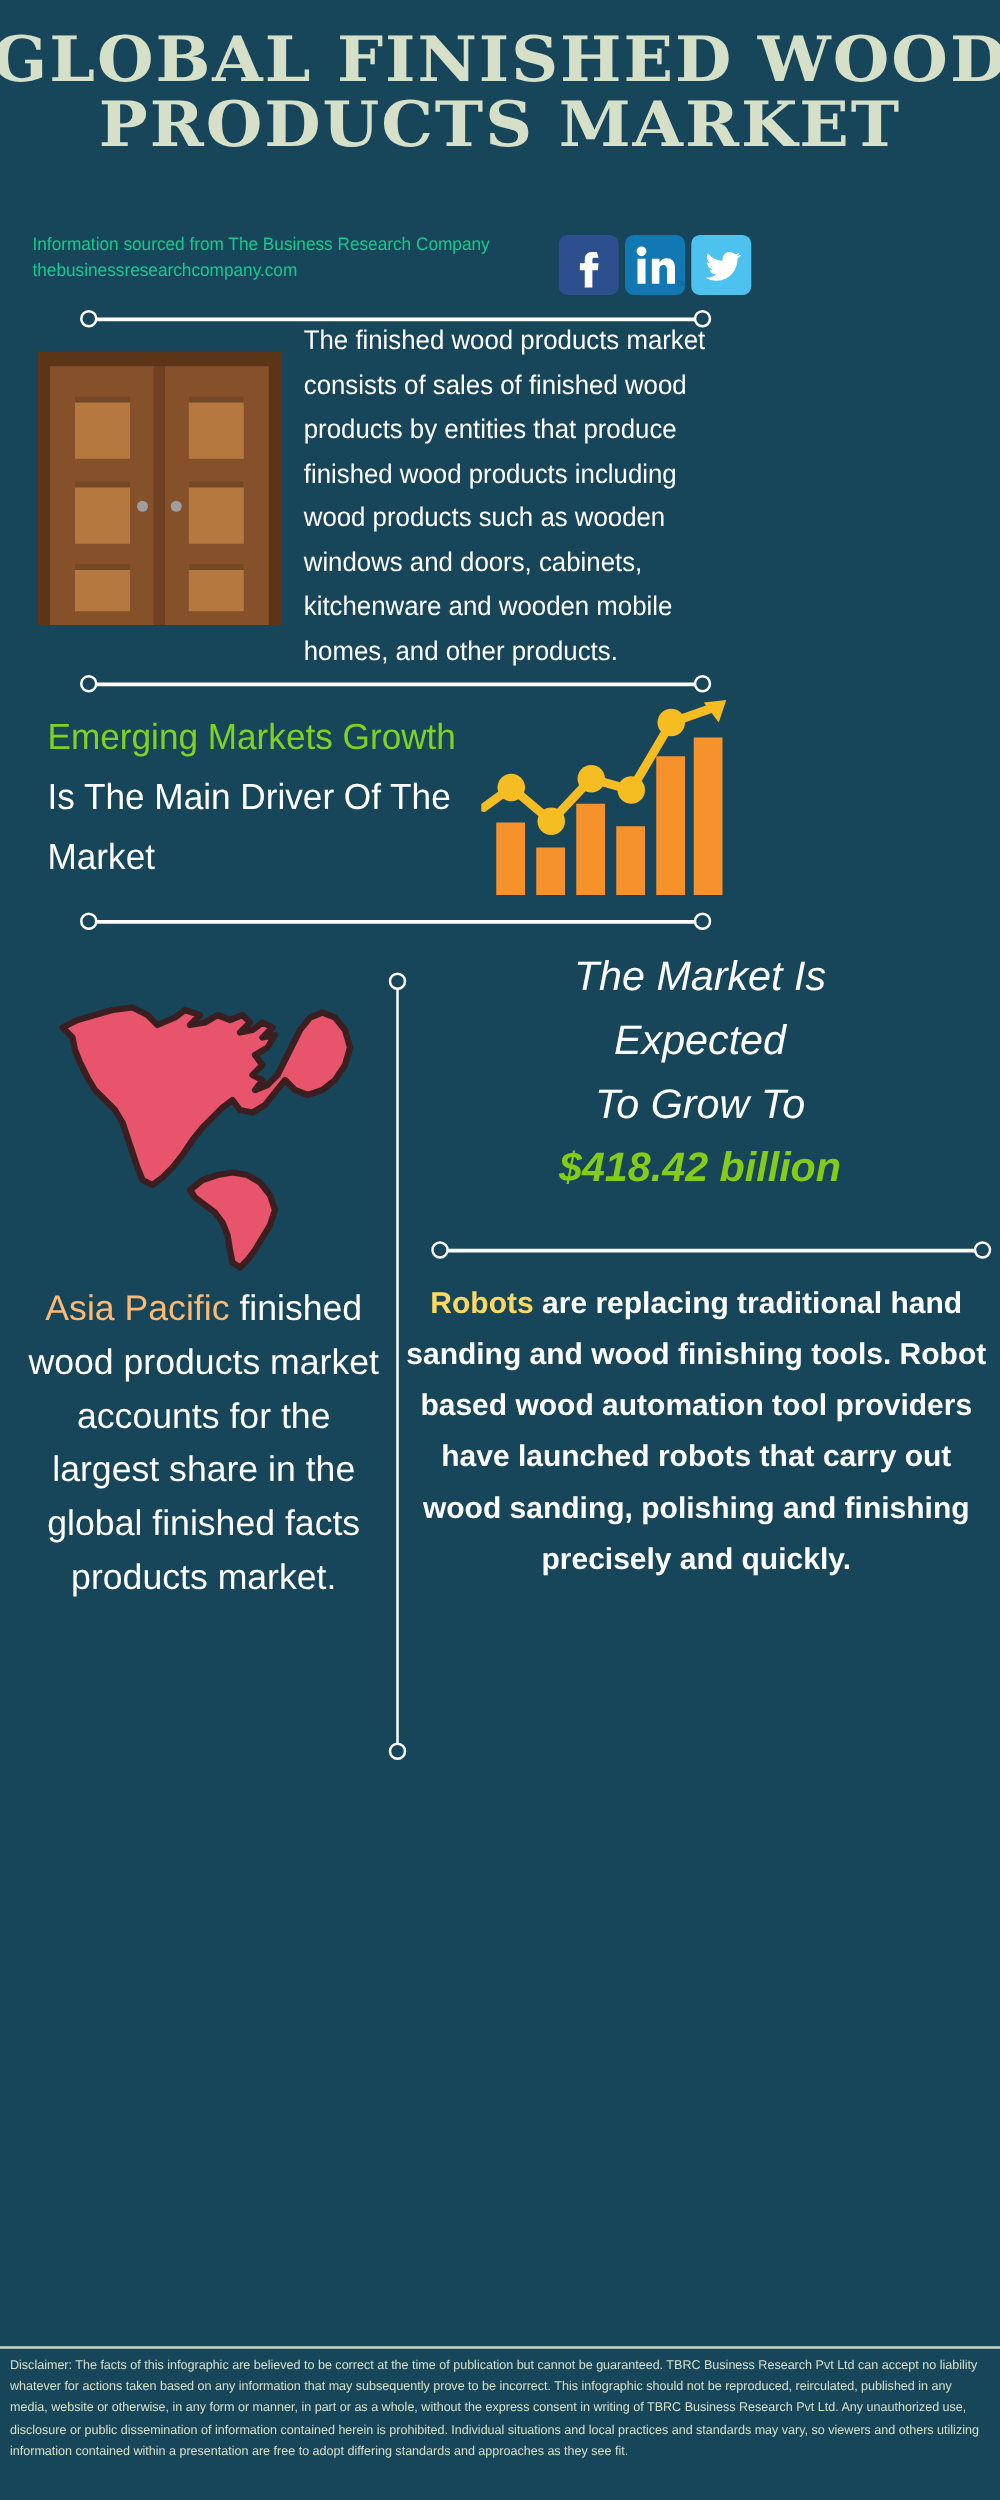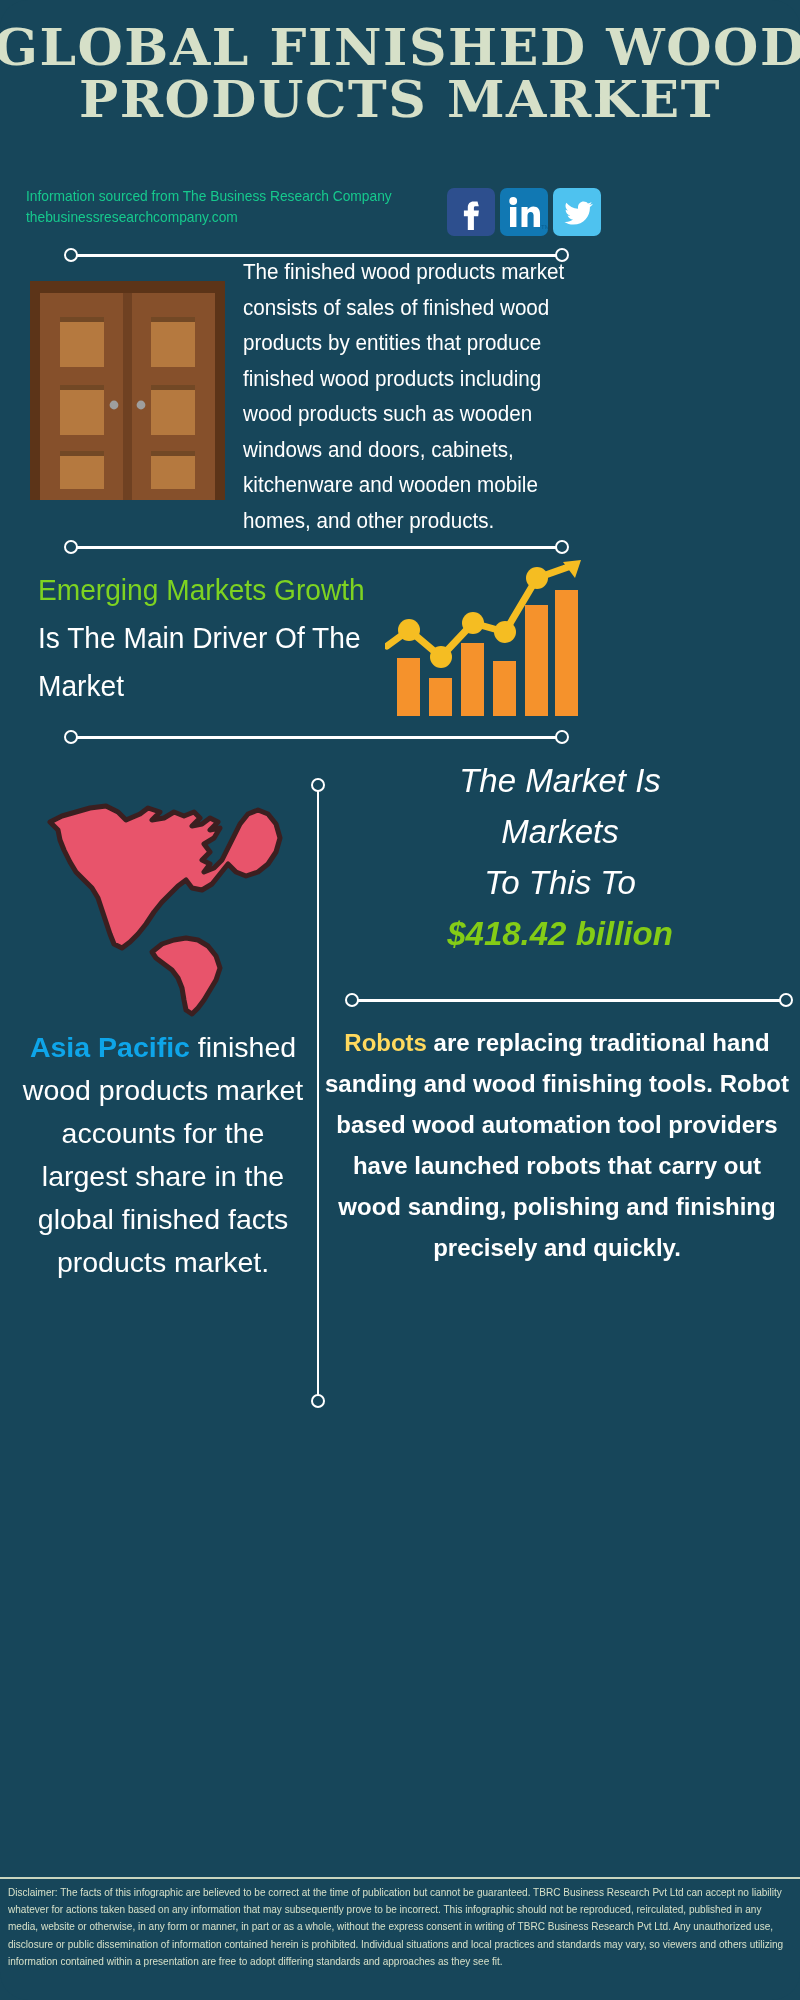--- a/index.html
+++ b/index.html
@@ -96,21 +96,21 @@
     font-size:33px; line-height:51px;font-style:italic;
   }
   #market-expected .money{ color:#84cc16; font-weight:bold; }
 
   
   #asia{
     position:absolute; left:18px; top:1026px; width:290px;
     text-align:center; color:#ffffff;
     font-size:28.5px; line-height:43px;
   }
-  #asia .hl{ color:#0ea5e9;font-weight:bold; }
+  #asia .hl{ color:#fdba74; }
 
   
   #robots{
     position:absolute; left:322px; top:1022px; width:470px;
     text-align:center; color:#ffffff;
     font-size:24px; line-height:41px;font-weight:bold;
   }
   #robots .hl{ color:#ffd95e; }
 
   
@@ -252,22 +252,22 @@
   </div>
 
   <div class="vdiv" style="left:311px; top:778px; height:630px;">
     <div class="bar"></div>
     <div class="knob t"></div>
     <div class="knob b"></div>
   </div>
 
   <div id="market-expected">
     <div>The Market Is</div>
-    <div>Markets</div>
-    <div>To This To</div>
+    <div>Expected</div>
+    <div>To Grow To</div>
     <div class="money">$418.42 billion</div>
   </div>
 
   <div class="hdiv" style="left:345px; top:993px; width:448px;">
     <div class="bar"></div>
     <div class="knob l"></div>
     <div class="knob r"></div>
   </div>
 
   <div id="asia">

